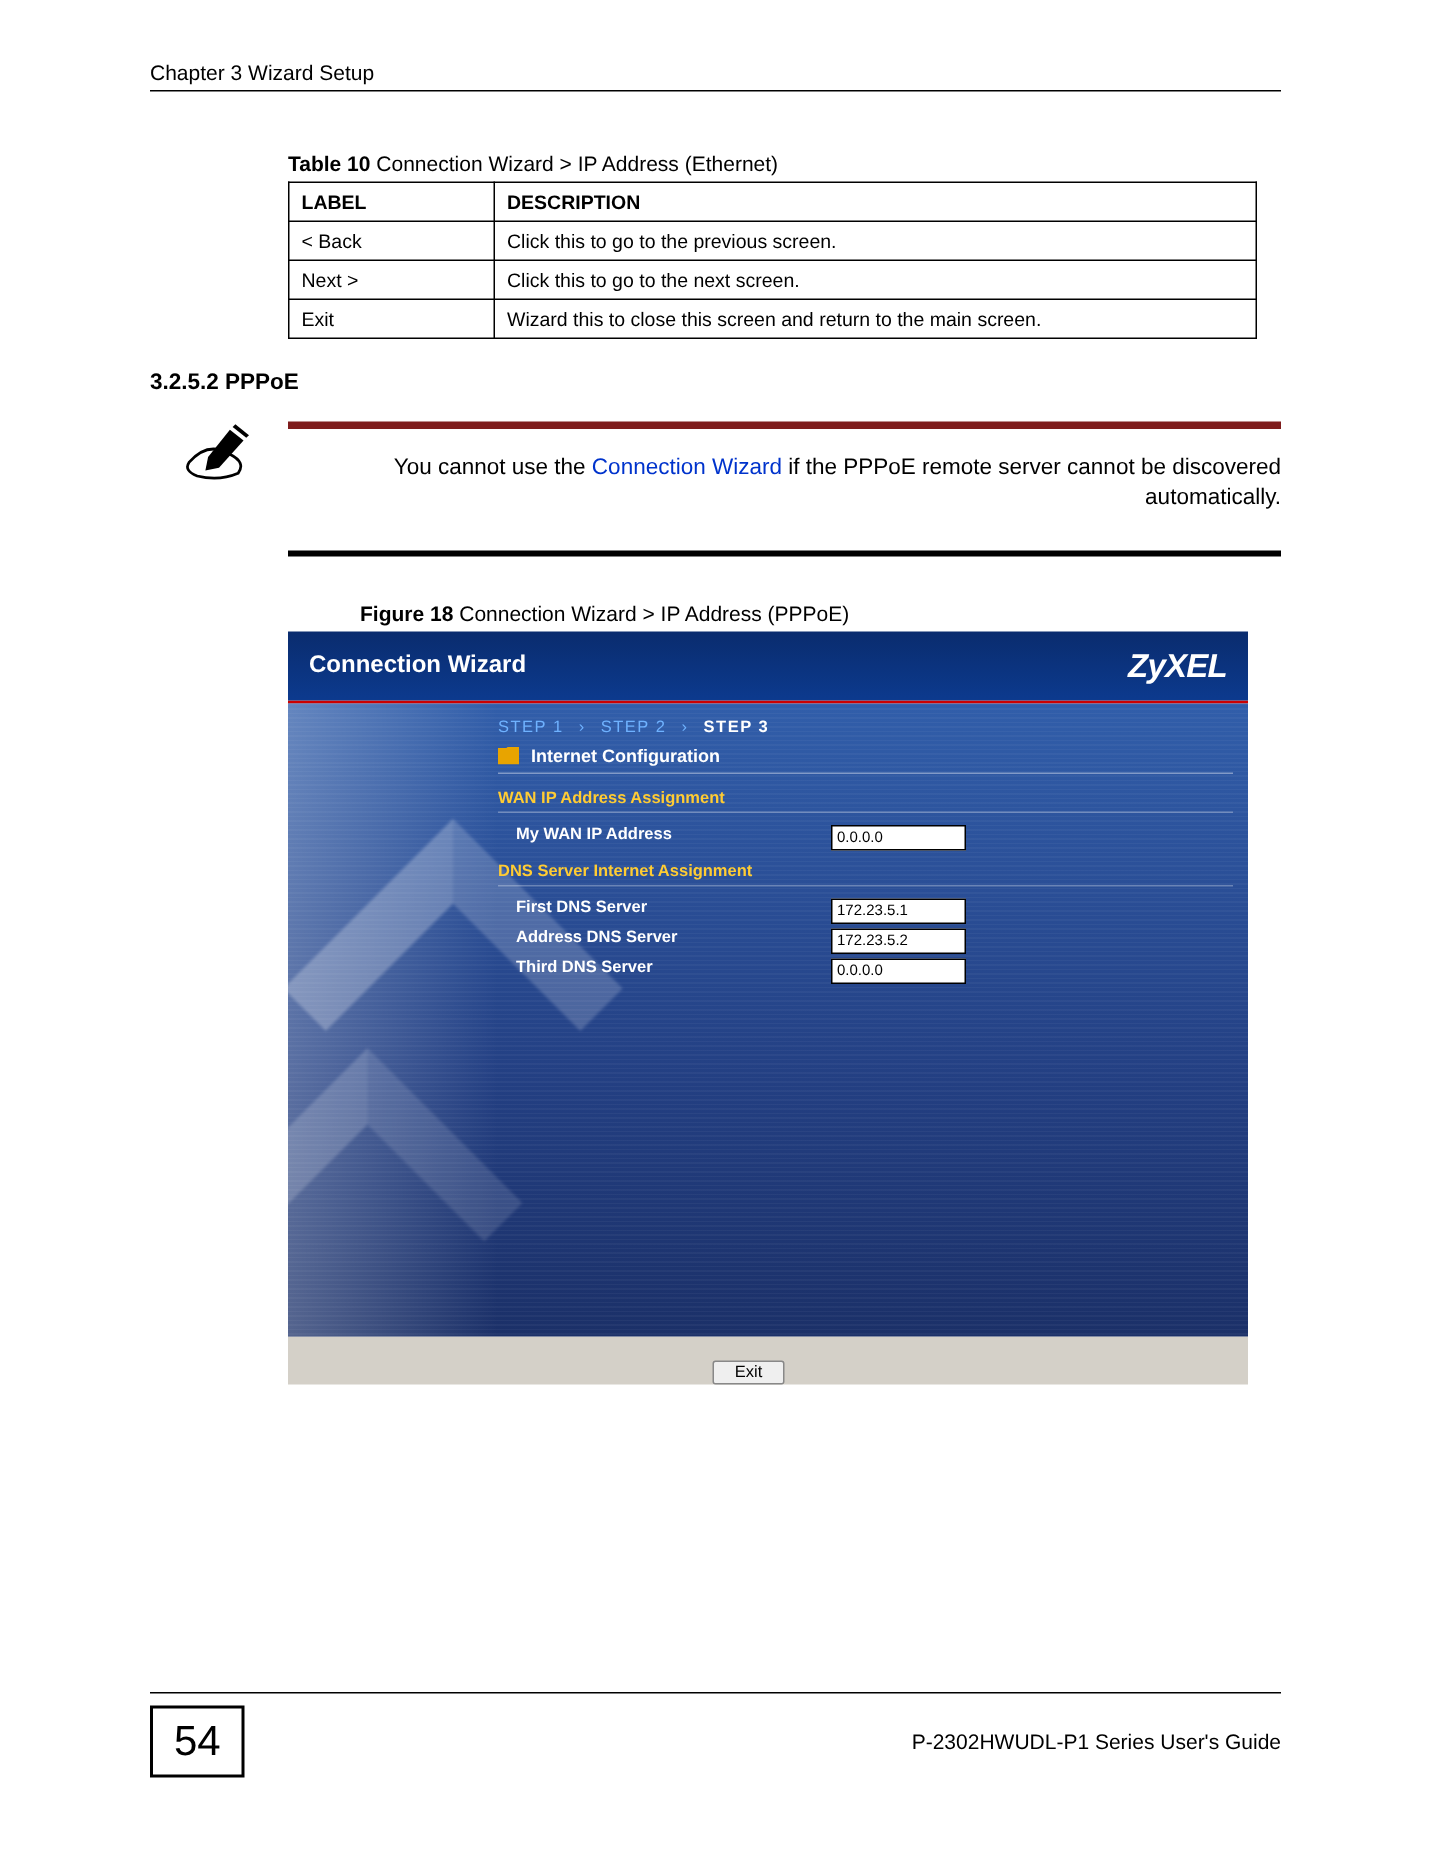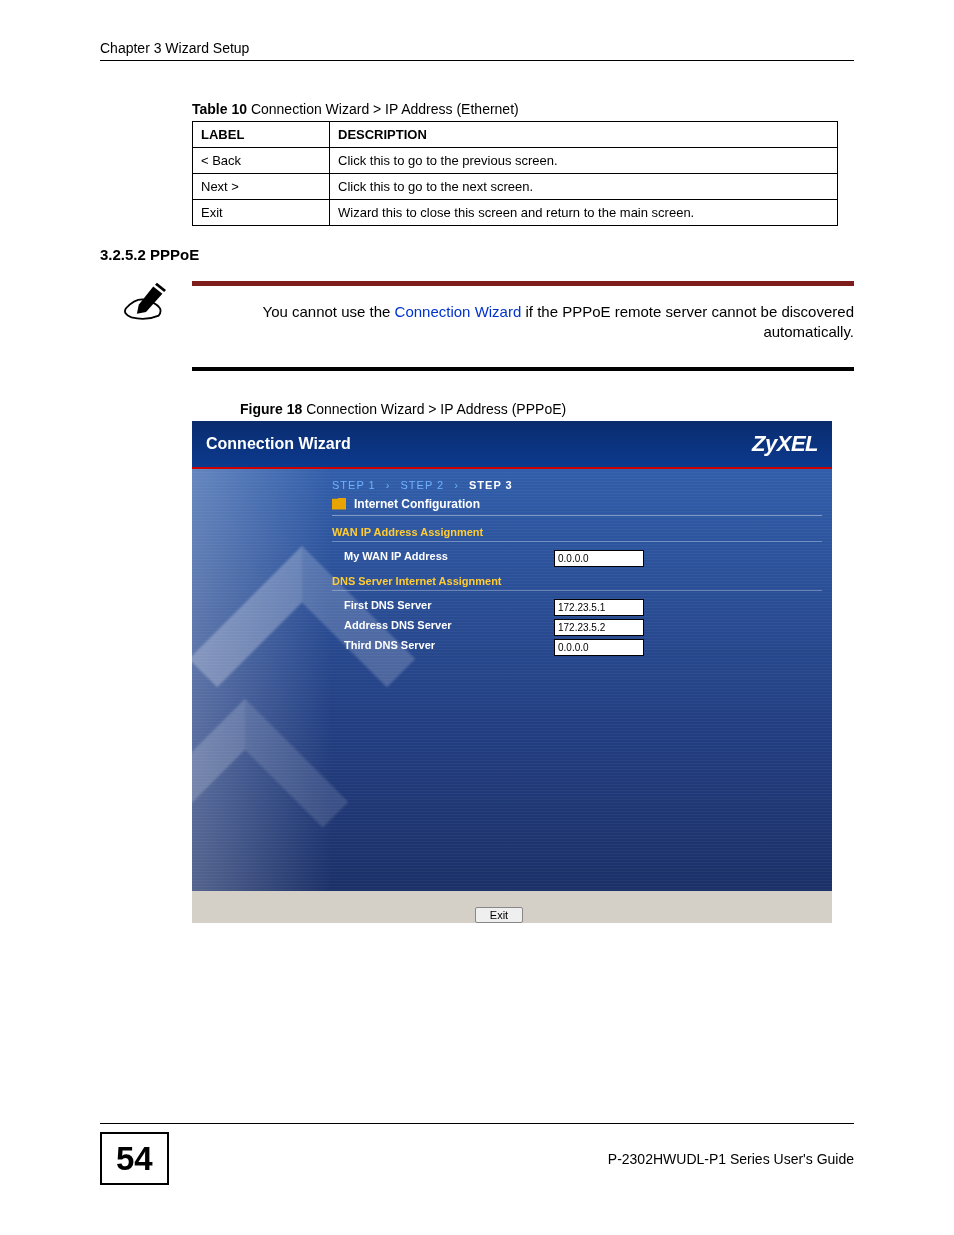--- a/index.html
+++ b/index.html
@@ -239,22 +239,22 @@
     right: 100px;
     border-top: 1.5px solid #000;
     padding-top: 8px;
     display: flex;
     align-items: center;
     justify-content: space-between;
   }
   .page-number-box {
     border: 2px solid #000;
     padding: 8px 14px;
-    font-size: 33px;
-    font-weight: bold;
+    font-size: 28px;
+    font-weight: normal;
     line-height: 1;
     text-align: center;
   }
   .guide-name {
     font-size: 14px;
   }
 </style>
 </head>
 <body>
 

